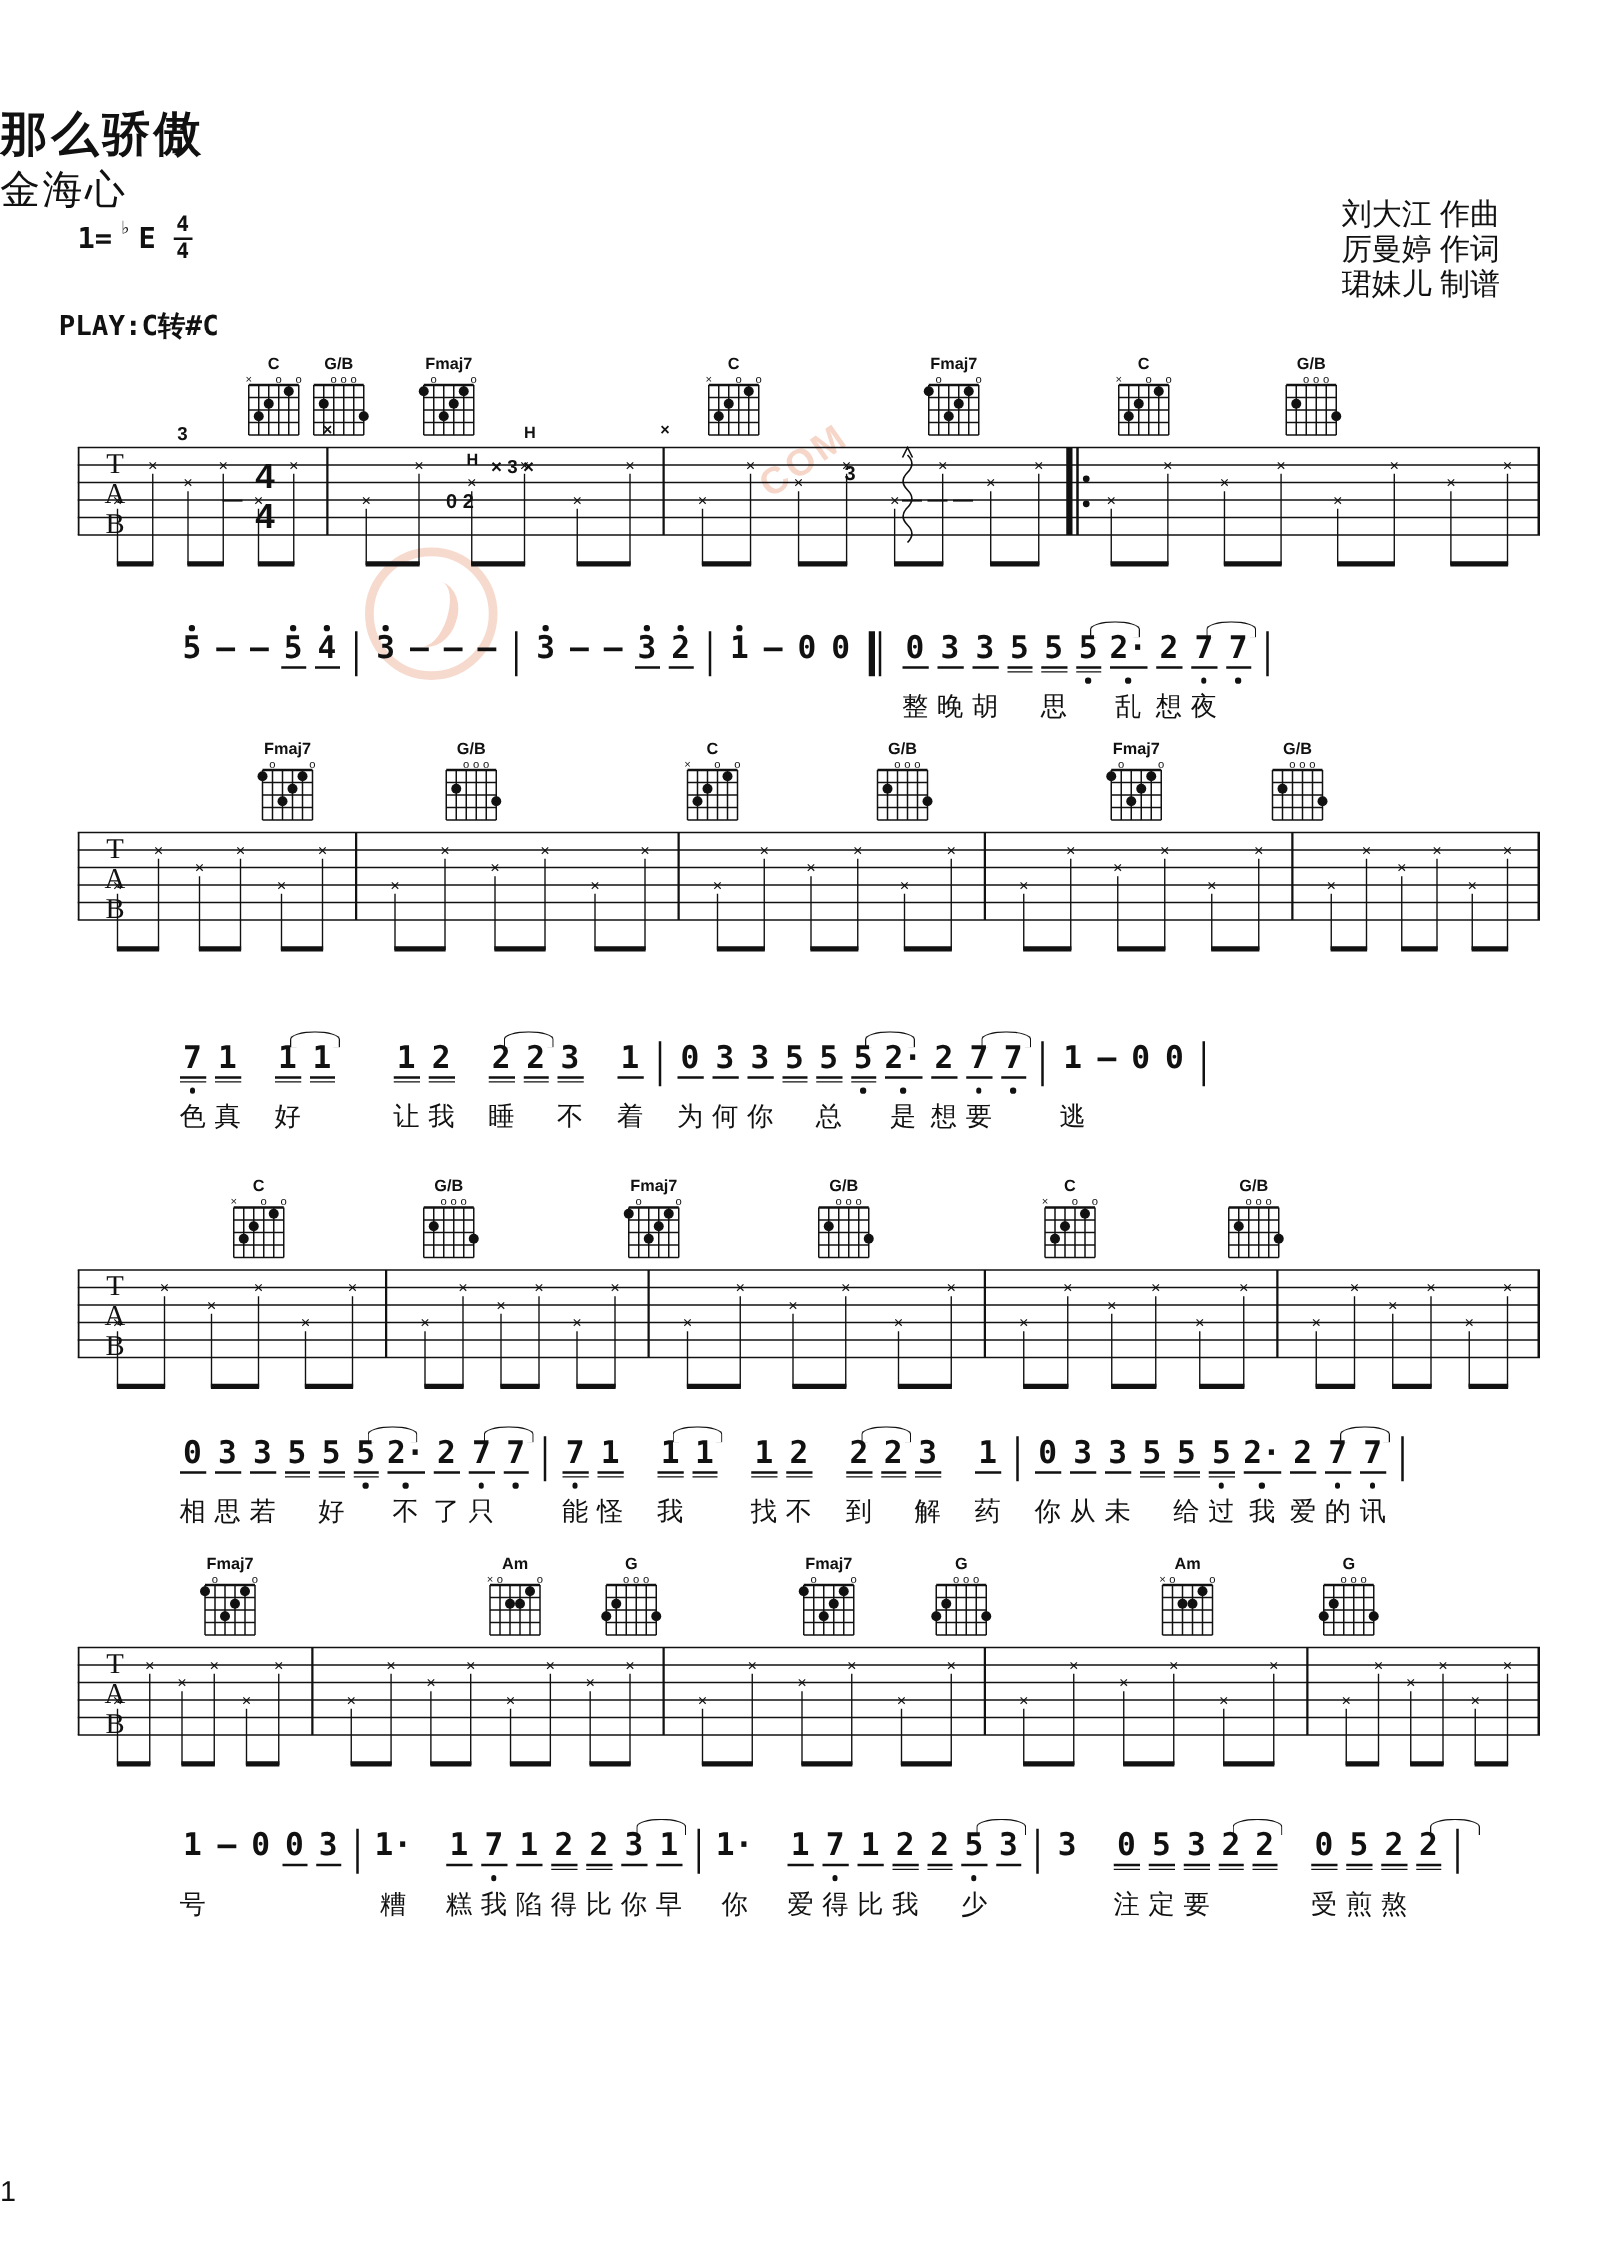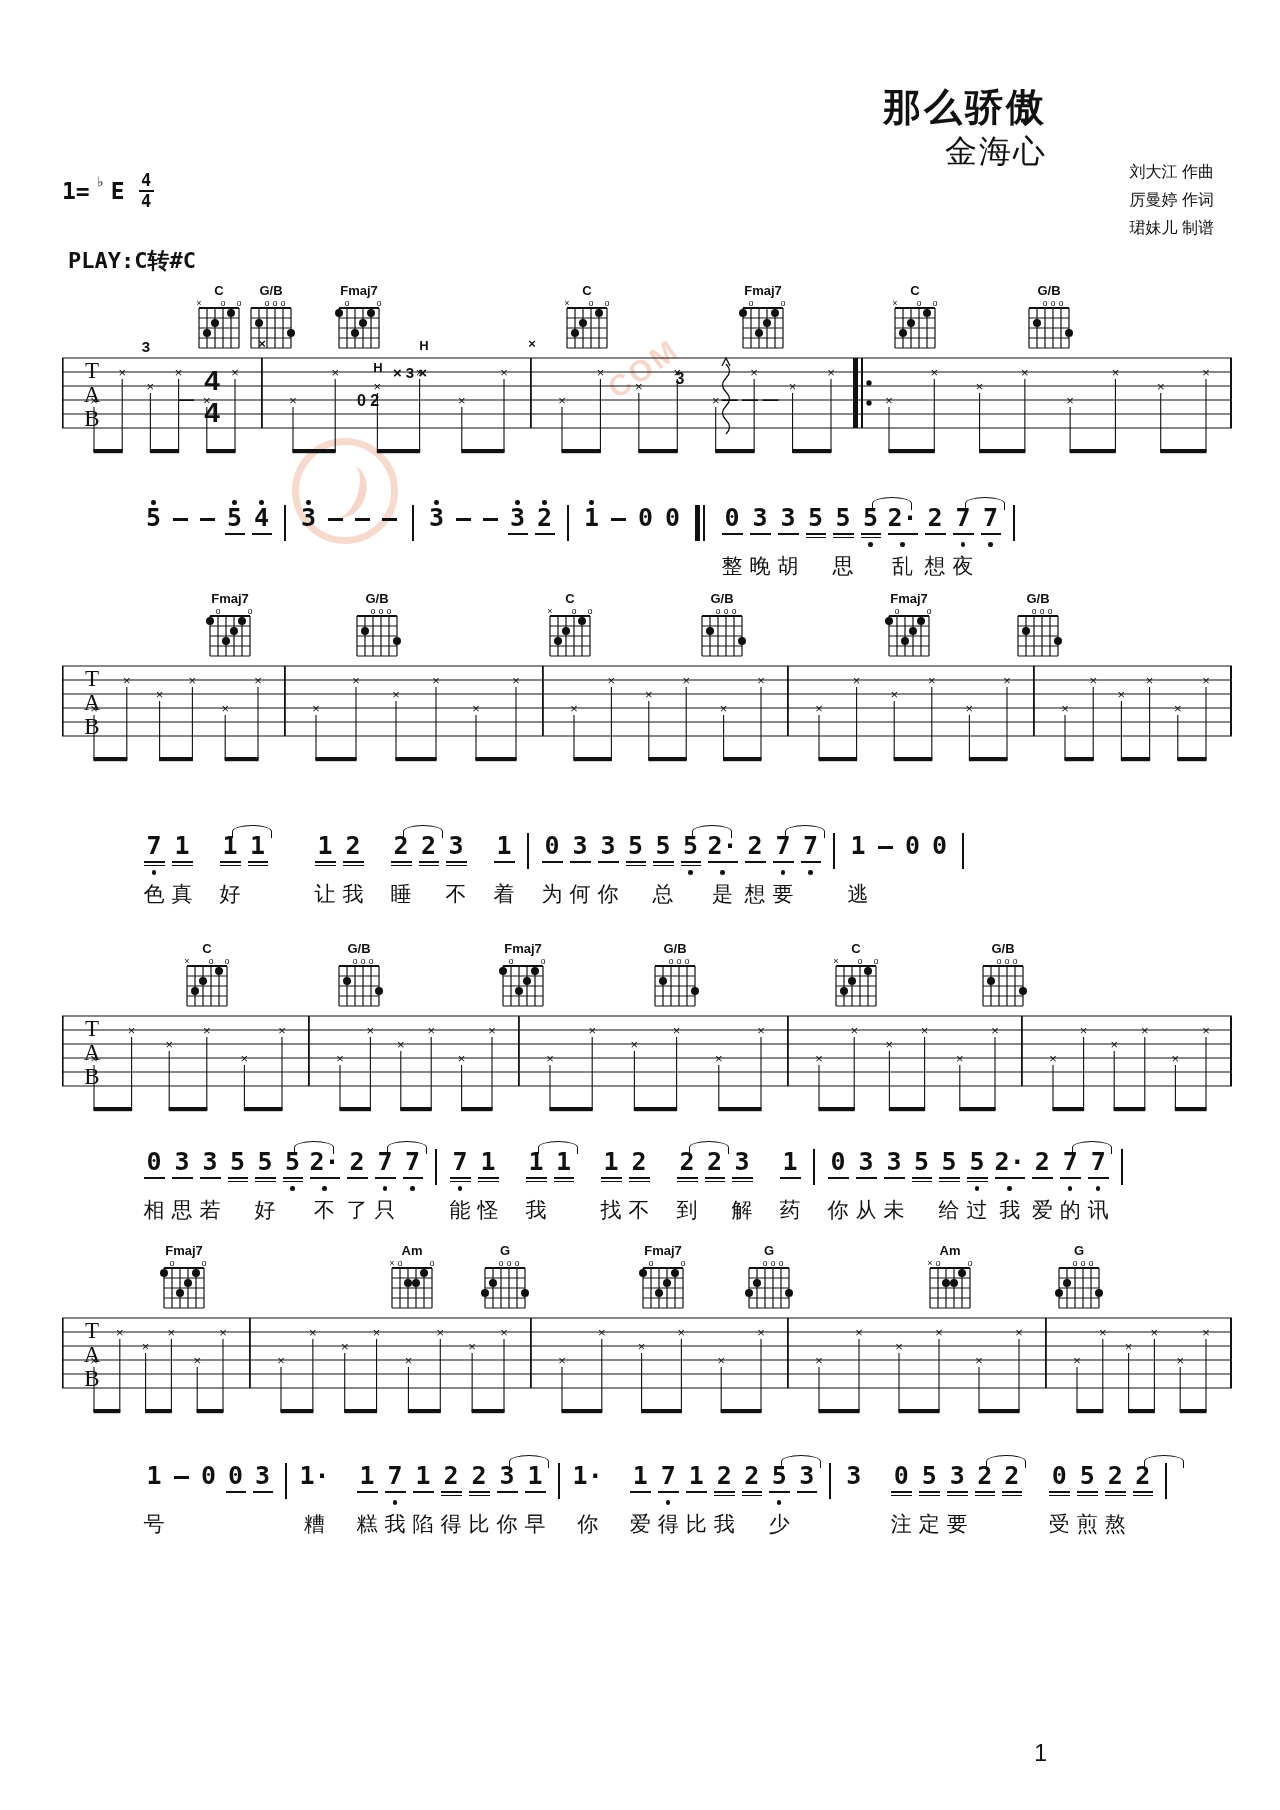--- a/index.html
+++ b/index.html
@@ -1,28 +1,28 @@
 <!DOCTYPE html>
 <html><head>
 <meta charset="utf-8">
 <style>
   html,body{margin:0;padding:0}
   body{width:1280px;height:1810px;background:#fff;color:#111;position:relative;
        font-family:"Liberation Sans",sans-serif;overflow:hidden}
   .abs{position:absolute}
-  .center{left:17px;width:1030px;text-align:right}
+  .center{left:0;width:1030px;text-align:left}
   .title{font-size:38px;font-weight:bold;letter-spacing:3px}
   .artist{font-size:32px;letter-spacing:2px}
   .mono{font-family:"DejaVu Sans Mono",monospace;font-weight:bold}
   .keysig{font-size:23px;display:flex;align-items:center;gap:6px}
   .flat{font-size:15px;vertical-align:top;position:relative;top:-9px}
   .frac{display:inline-flex;flex-direction:column;align-items:center;line-height:1;margin-left:8px}
   .frac .fline{width:15px;height:2px;background:#111;margin:1px 0}
   .frac span{font-size:17px;font-weight:bold}
-  .credits{right:66px;text-align:right;font-size:16px;line-height:28px}
+  .credits{right:80px;text-align:right;font-size:24px;line-height:28px}
   .play{font-size:22px}
   .chordrow{left:62px;width:1170px;height:76px}
   .chord{position:absolute;top:0}
   .staffwrap{left:62px;width:1170px;height:141px}
   .scoreline{left:62px;width:1170px;padding-left:78px;display:flex;align-items:flex-start;box-sizing:border-box}
   .tok{display:inline-flex;flex-direction:column;align-items:center;min-width:20px;
        margin:0 3.5px;position:relative}
   .num{font-family:"DejaVu Sans Mono",monospace;font-weight:bold;font-size:25px;line-height:26px}
   .slotA{height:5px;display:flex;align-items:center;justify-content:center}
   .slotB{height:7px;display:flex;align-items:center;justify-content:center}
@@ -62,21 +62,21 @@
     <span>4</span>
   </span>
 </div>
 
 <div class="abs credits" style="top:158px">
     <div>刘大江 作曲</div>
     <div>厉曼婷 作词</div>
     <div>珺妹儿 制谱</div>
   </div>
 
-<div class="abs play mono" style="left:68px;top:246px">PLAY:C转#C</div>
+<div class="abs play mono" style="left:47px;top:246px">PLAY:C转#C</div>
 
 <div class="abs wm-flame">
     <i></i>
   </div>
 <div class="abs wm-text">COM</div>
 
 <div id="score-root">
     <div class="abs chordrow" style="top: 284px;">
       <div class="chord" style="left: 11%;"><svg width="56" height="76" viewBox="0 0 56 76" xmlns="http://www.w3.org/2000/svg">
           <text x="28" y="11" font-size="13" font-weight="bold" text-anchor="middle" font-family="Liberation Sans,sans-serif" fill="#111">C</text>

